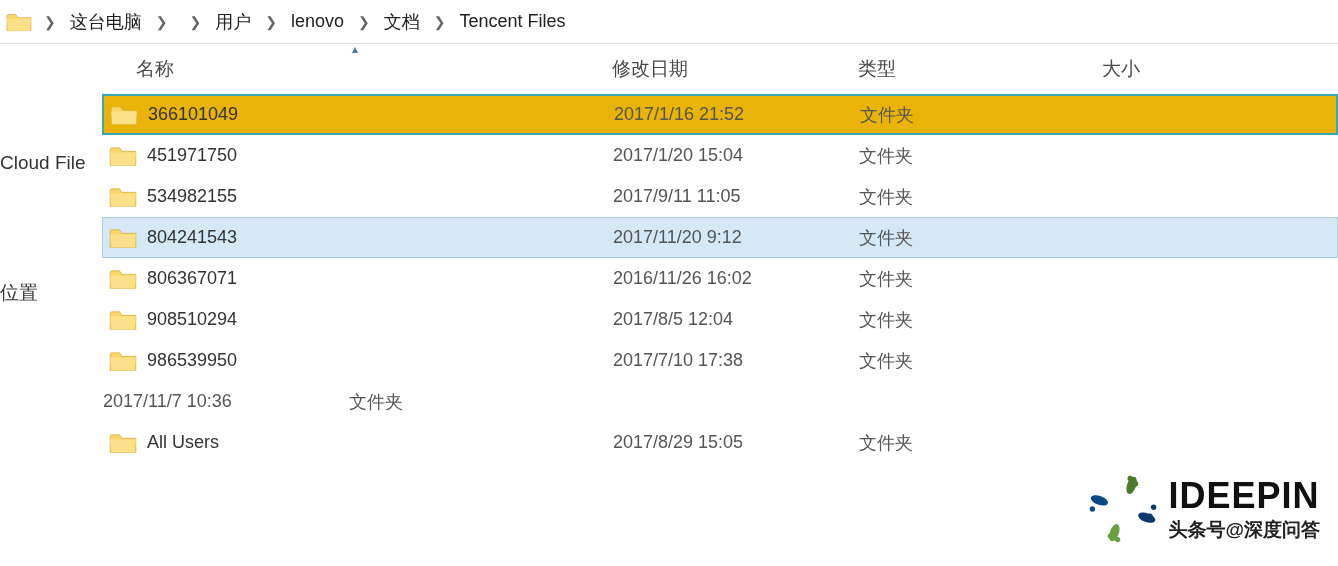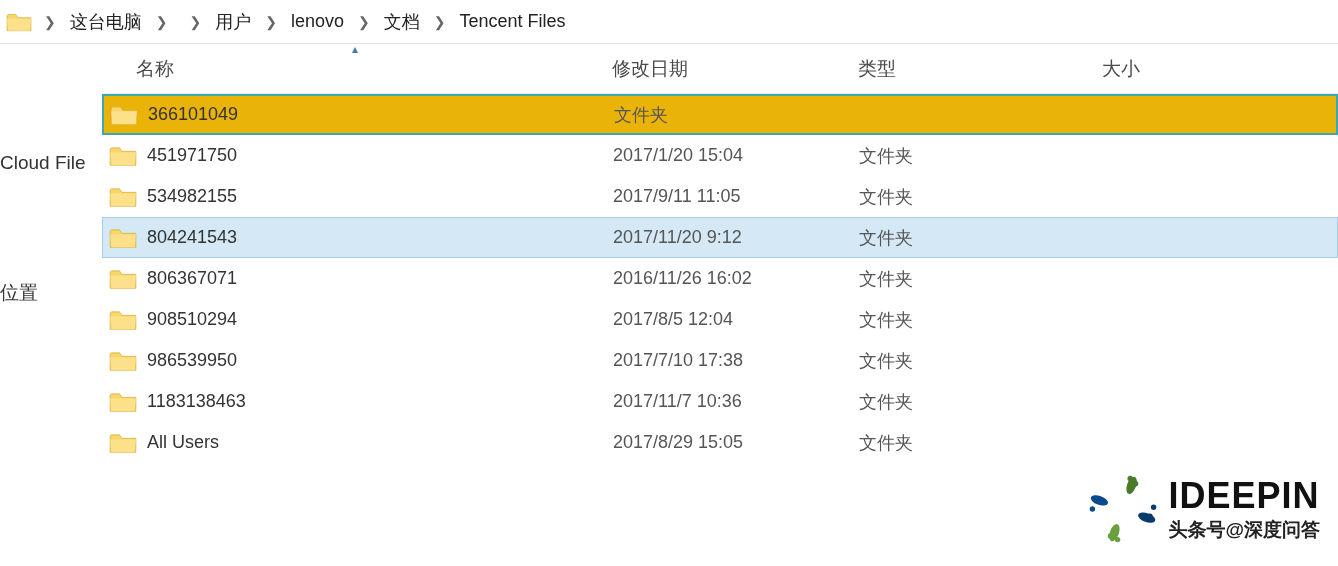--- a/index.html
+++ b/index.html
@@ -161,20 +161,21 @@
 
     <div class="rows" id="rows">
         <div class="row focused">
           <div class="cell-name">
             <span class="folder-icon"><svg viewBox="0 0 24 20">
                 <path d="M1 4 L1 18 L23 18 L23 6 L11 6 L9 3 L2 3 Z" fill="#f9d66a" stroke="#d4a92e" stroke-width="0.6"></path>
                 <path d="M1 7 L23 7 L22 18 L2 18 Z" fill="#fce18a"></path>
               </svg></span>
             <span>366101049</span>
           </div>
+          <div class="cell-date">2017/1/16 21:52</div>
           <div class="cell-type">文件夹</div>
           <div class="cell-size"></div>
         </div>
         <div class="row ">
           <div class="cell-name">
             <span class="folder-icon"><svg viewBox="0 0 24 20">
                 <path d="M1 4 L1 18 L23 18 L23 6 L11 6 L9 3 L2 3 Z" fill="#f9d66a" stroke="#d4a92e" stroke-width="0.6"></path>
                 <path d="M1 7 L23 7 L22 18 L2 18 Z" fill="#fce18a"></path>
               </svg></span>
             <span>451971750</span>
@@ -237,27 +238,20 @@
                 <path d="M1 4 L1 18 L23 18 L23 6 L11 6 L9 3 L2 3 Z" fill="#f9d66a" stroke="#d4a92e" stroke-width="0.6"></path>
                 <path d="M1 7 L23 7 L22 18 L2 18 Z" fill="#fce18a"></path>
               </svg></span>
             <span>986539950</span>
           </div>
           <div class="cell-date">2017/7/10 17:38</div>
           <div class="cell-type">文件夹</div>
           <div class="cell-size"></div>
         </div>
         <div class="row ">
-          <div class="cell-name">
-            <span class="folder-icon"><svg viewBox="0 0 24 20">
-                <path d="M1 4 L1 18 L23 18 L23 6 L11 6 L9 3 L2 3 Z" fill="#f9d66a" stroke="#d4a92e" stroke-width="0.6"></path>
-                <path d="M1 7 L23 7 L22 18 L2 18 Z" fill="#fce18a"></path>
-              </svg></span>
-            <span>1183138463</span>
-          </div>
           <div class="cell-date">2017/11/7 10:36</div>
           <div class="cell-type">文件夹</div>
           <div class="cell-size"></div>
         </div>
         <div class="row ">
           <div class="cell-name">
             <span class="folder-icon"><svg viewBox="0 0 24 20">
                 <path d="M1 4 L1 18 L23 18 L23 6 L11 6 L9 3 L2 3 Z" fill="#f9d66a" stroke="#d4a92e" stroke-width="0.6"></path>
                 <path d="M1 7 L23 7 L22 18 L2 18 Z" fill="#fce18a"></path>
               </svg></span>

